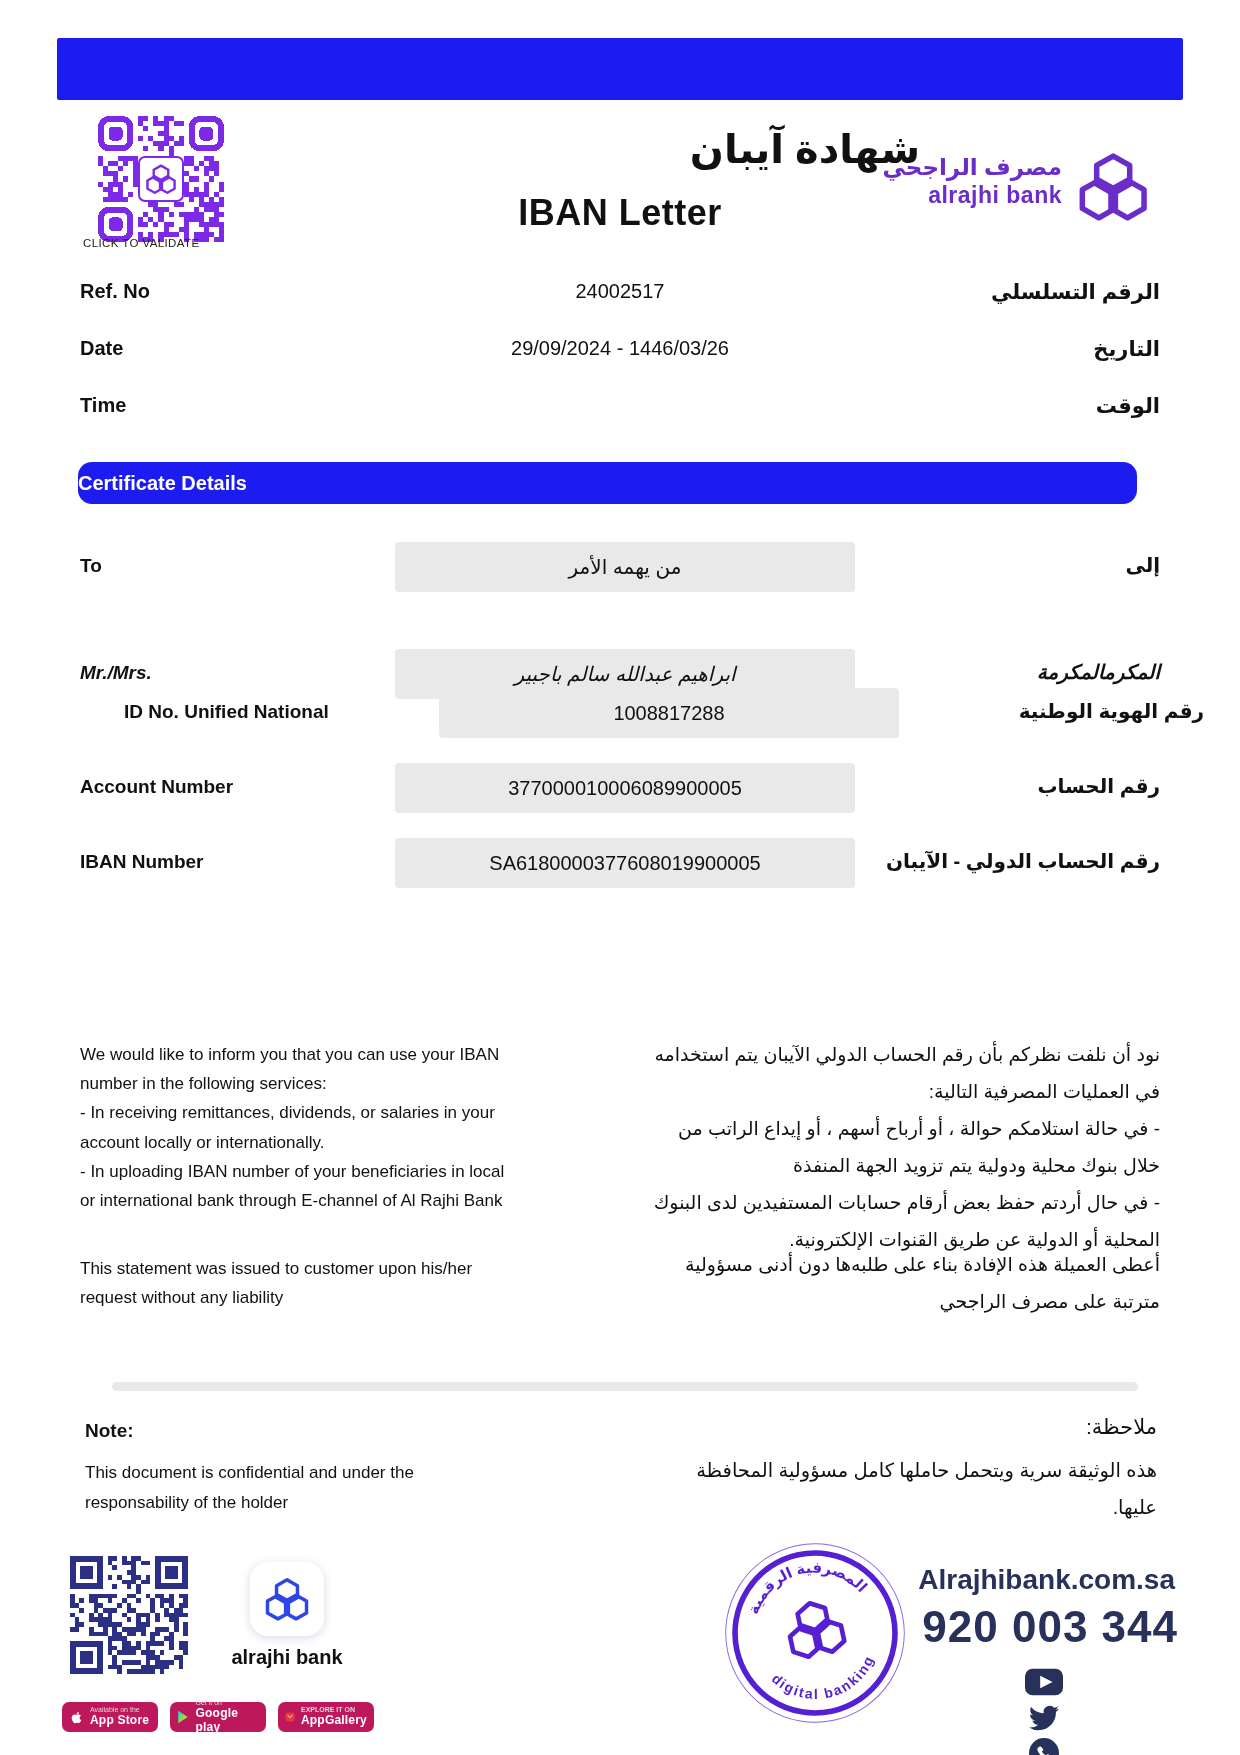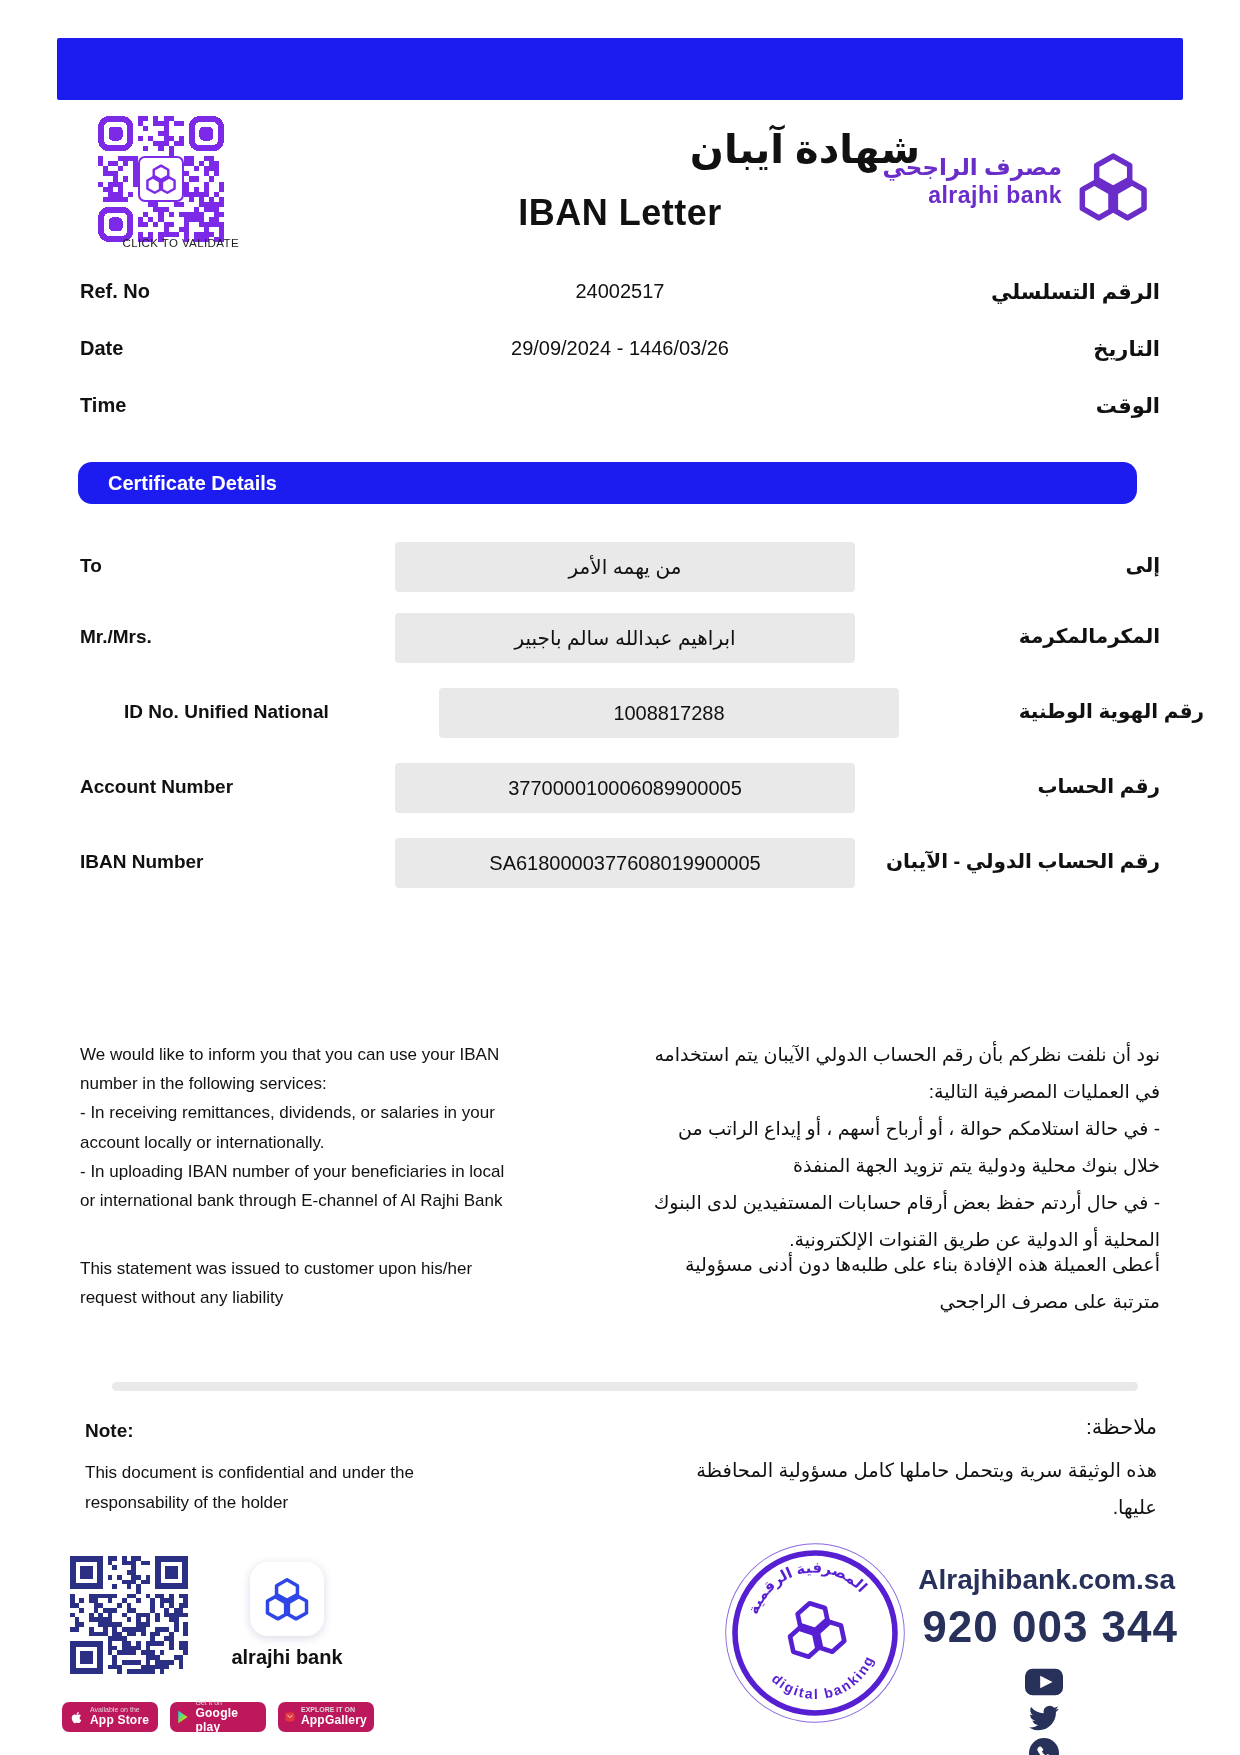--- a/index.html
+++ b/index.html
@@ -6,47 +6,47 @@
   * { margin:0; padding:0; box-sizing:border-box; }
   body { background:#fff; font-family:"Liberation Sans","DejaVu Sans",sans-serif; color:#111; }
   .page { position:relative; width:1240px; height:1755px; background:#fff; overflow:hidden; margin:0 auto; }
   .abs { position:absolute; }
 
   
   .topbar { left:57px; top:38px; width:1126px; height:62px; background:#1c1cf0; border-radius:2px; }
   .qr-top { left:98px; top:116px; width:126px; height:126px; }
   .qr-top-hole { position:absolute; left:50%; top:50%; width:46px; height:46px; transform:translate(-50%,-50%);
                  background:#fff; border:2px solid #7c2ae8; border-radius:7px; display:flex; align-items:center; justify-content:center; }
-  .qr-caption { left:83px; top:237px; width:156px; text-align:right; font-size:11.5px; letter-spacing:.4px; color:#222; }
+  .qr-caption { left:83px; top:237px; width:156px; text-align:left; font-size:11.5px; letter-spacing:.4px; color:#222; }
   .title-ar { left:320px; top:126px; width:600px; text-align:right; font-size:40px; font-weight:700; direction:rtl; }
   .title-en { left:320px; top:192px; width:600px; text-align:center; font-size:36px; font-weight:700; letter-spacing:.5px; }
   .logo-flower { left:1075px; top:146px; width:80px; height:82px; color:#6a2dc9; }
   .logo-text { right:178px; top:154px; width:220px; text-align:right; color:#6a2dc9; line-height:1.2; }
   .logo-text .ar { font-size:23px; font-weight:700; direction:rtl; }
   .logo-text .en { font-size:23px; font-weight:700; letter-spacing:.5px; }
 
   
   .info-row { left:0; width:100%; height:30px; }
   .info-row .en  { position:absolute; left:80px;  font-weight:700; font-size:20px; }
   .info-row .val { position:absolute; left:340px; width:560px; text-align:center; font-size:20px; }
   .info-row .ar  { position:absolute; right:80px; font-weight:700; font-size:21px; direction:rtl; }
   #info-0 { top:280px; } #info-1 { top:337px; } #info-2 { top:394px; }
 
   
   .section-bar { left:78px; top:462px; width:1059px; height:42px; background:#1c1cf0; border-radius:14px;
-                 display:flex; align-items:center; padding-left:30px; }
+                 display:flex; align-items:center; }
   .section-bar span { color:#fff; font-weight:700; font-size:20px; }
 
   
   .detail-row { left:0; width:100%; height:50px; }
   .detail-row .en   { position:absolute; left:80px; top:13px; font-weight:700; font-size:19px; }
   .detail-row .pill { position:absolute; left:395px; width:460px; height:50px; background:#e9e9e9; border-radius:4px;
                       display:flex; align-items:center; justify-content:center; font-size:20px; }
   .detail-row .ar   { position:absolute; right:80px; top:11px; font-weight:700; font-size:20px; direction:rtl; }
-  #det-0 { top:542px; } #det-1 { top:613px; } #det-2 { top:688px;margin-left:44px; } #det-3 { top:763px; } #det-4 { top:838px; }
+  #det-0 { top:542px; } #det-1 { top:649px;font-style:italic; } #det-2 { top:688px;margin-left:44px; } #det-3 { top:763px; } #det-4 { top:838px; }
 
   
   .par { white-space:pre-line; }
   .en-par1 { left:80px; top:1040px; width:432px; font-size:17px; line-height:1.72; }
   .en-par2 { left:80px; top:1254px; width:400px; font-size:17px; line-height:1.72; }
   .ar-par1 { right:80px; top:1036px; width:512px; font-size:19px; line-height:1.95; direction:rtl; text-align:right; }
   .ar-par2 { right:80px; top:1246px; width:512px; font-size:19px; line-height:1.95; direction:rtl; text-align:right; }
 
   
   .divider { left:112px; top:1382px; width:1026px; height:9px; background:#e9e9e9; border-radius:4.5px; }

